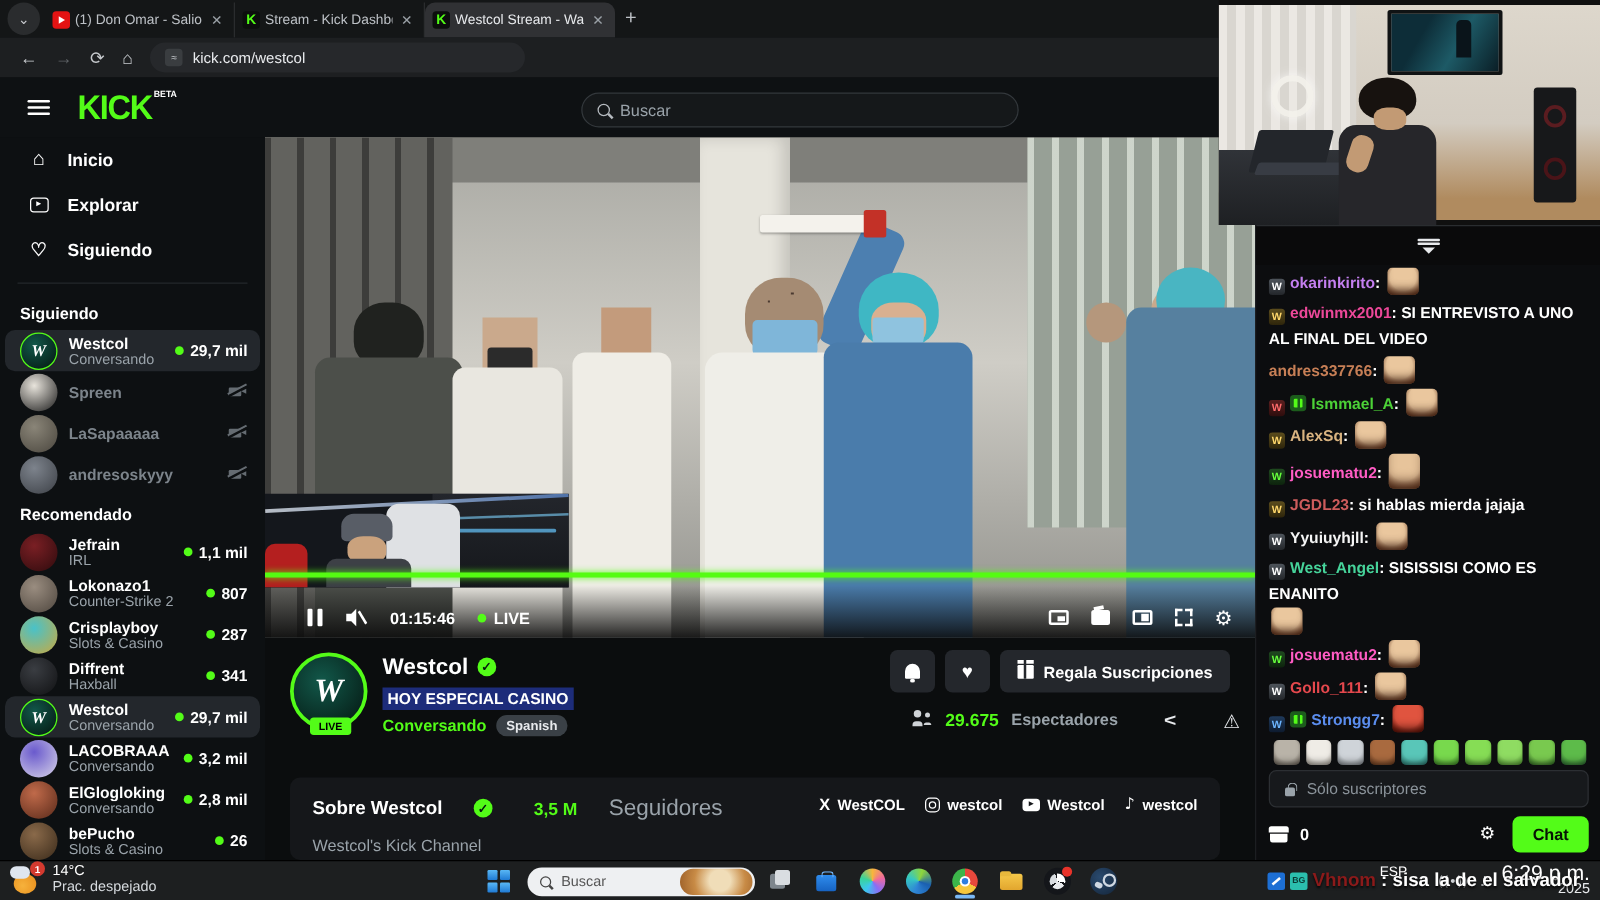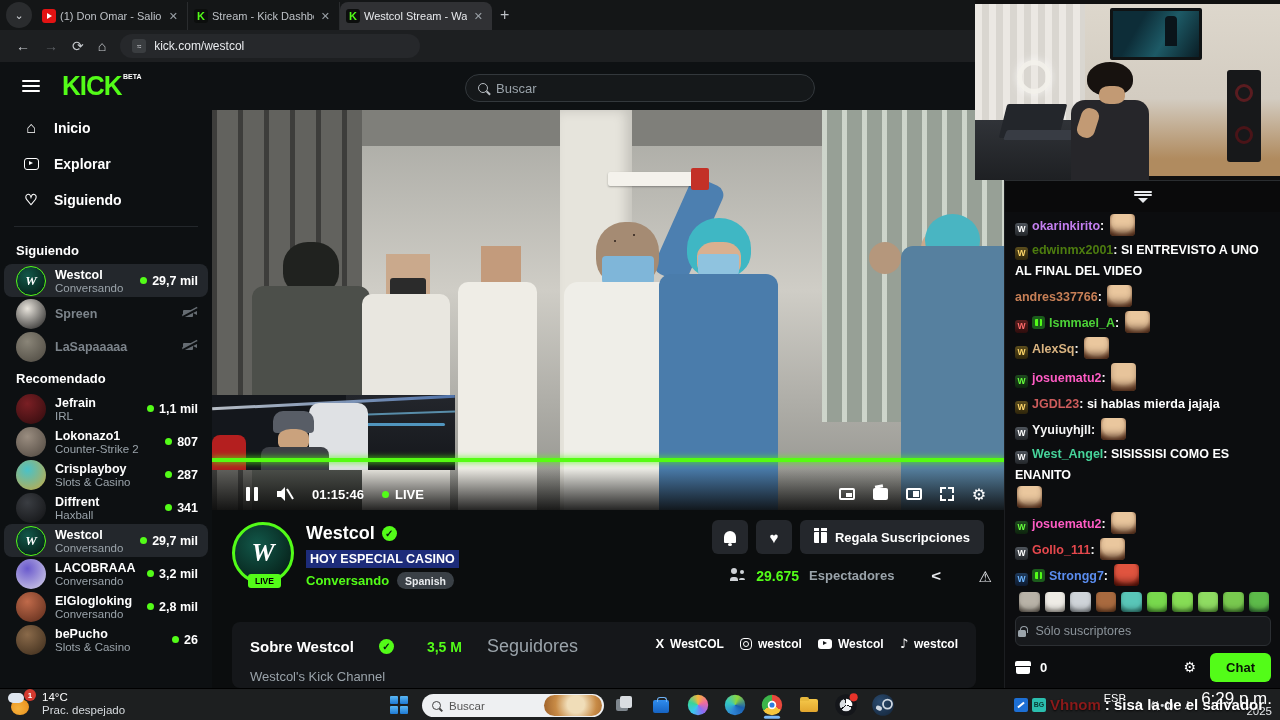--- a/index.html
+++ b/index.html
@@ -202,21 +202,21 @@
   .b-w-red{color:#ff6b6b;background:linear-gradient(180deg,#5c1f1f,#2e0d0d);}
   .b-gift{background:#1c5c1c;position:relative;}
   .b-gift::before{content:"";position:absolute;inset:3px;background:#53fc18;border-radius:1px;}
   .b-gift::after{content:"";position:absolute;left:5.5px;top:2px;width:2px;height:9px;background:#1c5c1c;}
   .emote{display:inline-block;width:25px;height:22px;border-radius:4px;vertical-align:-6px;margin:0 2px;}
   .em-laugh{background:radial-gradient(circle at 50% 35%,#eac79e 55%,#7a4a2c);box-shadow:inset 0 -8px 8px -4px rgba(45,15,5,.85);}
   .em-tall{height:28px;vertical-align:-9px;background:radial-gradient(circle at 50% 30%,#e7c49b 55%,#8a5a38);box-shadow:inset 0 -9px 9px -4px rgba(50,20,8,.85);}
   .em-red{background:radial-gradient(circle at 50% 35%,#e0543f 55%,#6e1205);box-shadow:inset 0 -7px 8px -4px rgba(40,5,0,.9);}
   #emote-row{position:absolute;left:14px;top:482px;width:250px;display:flex;gap:5px;}
   .qemote{width:21px;height:20px;border-radius:4px;box-shadow:inset 0 -5px 6px -3px rgba(0,0,0,.5);}
-  #chat-input{position:absolute;left:10px;top:506px;width:256px;height:30px;background:#17191c;border:1px solid #2c2f33;border-radius:6px;display:flex;align-items:center;gap:9px;padding:0 2px;}
+  #chat-input{position:absolute;left:10px;top:506px;width:256px;height:30px;background:#17191c;border:1px solid #2c2f33;border-radius:6px;display:flex;align-items:center;gap:9px;padding:0 12px;}
   .ic-lock{width:9px;height:7px;background:#9aa3aa;border-radius:1.5px;position:relative;margin-top:4px;}
   .ic-lock::before{content:"";position:absolute;left:1.5px;top:-4px;width:6px;height:6px;border:1.6px solid #9aa3aa;border-bottom:none;border-radius:4px 4px 0 0;}
   #chat-input input{background:transparent;border:none;outline:none;color:#e8eaed;font-size:12.5px;width:100%;}
   #chat-input input::placeholder{color:#8b939a;}
   #chat-bottom{position:absolute;left:10px;top:542px;width:256px;height:30px;display:flex;align-items:center;}
   .ic-shop{width:16px;height:13px;position:relative;}
   .ic-shop::before{content:"";position:absolute;left:0;top:0;width:16px;height:5px;background:#fff;border-radius:2px 2px 0 0;}
   .ic-shop::after{content:"";position:absolute;left:1px;top:6px;width:14px;height:7px;background:#fff;border-radius:0 0 2px 2px;}
   #gift-count{color:#fff;font-weight:bold;font-size:13px;margin-left:9px;}
   #chat-bottom .spacer{flex:1;}
@@ -387,20 +387,31 @@
           <span class="avat" style="background:radial-gradient(circle at 38% 32%, #8a8578, #4a463e);"></span>
       <span class="cmeta">
             <div class="cname">LaSapaaaaa</div>
           </span>
       <span class="cright">
             <span class="cam-off">
               <i></i>
             </span>
           </span>
         </div>
+        <div class="chan offline">
+          <span class="avat" style="background:radial-gradient(circle at 38% 32%, #7d838c, #3c4046);"></span>
+      <span class="cmeta">
+            <div class="cname">andresoskyyy</div>
+          </span>
+      <span class="cright">
+            <span class="cam-off">
+              <i></i>
+            </span>
+          </span>
+        </div>
       </div>
     <div class="side-h">Recomendado</div>
     <div id="recommended-list">
         <div class="chan">
           <span class="avat" style="background:radial-gradient(circle at 38% 32%, #7a1f24, #2e0b0d);"></span>
       <span class="cmeta">
             <div class="cname">Jefrain</div>
             <div class="ccat">IRL</div>
           </span>
       <span class="cright">
@@ -618,21 +629,21 @@
   <div id="chatcol">
     <div id="chat-topstrip">
       <div id="chat-handle">
           <span></span>
           <span></span>
           <i></i>
         </div>
     </div>
     <div id="chat-messages">
         <div class="msg"><span class="badge b-w-white">W</span><span class="uname" style="color:#c47ff0">okarinkirito</span><span class="mtext">: </span><span class="emote em-laugh"></span></div>
-        <div class="msg"><span class="badge b-w-gold">W</span><span class="uname" style="color:#4d7c0f">edwinmx2001</span><span class="mtext">: </span><span class="mtext">SI ENTREVISTO A UNO AL FINAL DEL VIDEO</span></div>
+        <div class="msg"><span class="badge b-w-gold">W</span><span class="uname" style="color:#ec4899">edwinmx2001</span><span class="mtext">: </span><span class="mtext">SI ENTREVISTO A UNO AL FINAL DEL VIDEO</span></div>
         <div class="msg"><span class="uname" style="color:#c77f56">andres337766</span><span class="mtext">: </span><span class="emote em-laugh"></span></div>
         <div class="msg"><span class="badge b-w-red">W</span><span class="badge b-gift"></span><span class="uname" style="color:#4cd137">Ismmael_A</span><span class="mtext">: </span><span class="emote em-laugh"></span></div>
         <div class="msg"><span class="badge b-w-gold">W</span><span class="uname" style="color:#d9b380">AlexSq</span><span class="mtext">: </span><span class="emote em-laugh"></span></div>
         <div class="msg"><span class="badge b-w-green">W</span><span class="uname" style="color:#ff5cc4">josuematu2</span><span class="mtext">: </span><span class="emote em-tall"></span></div>
         <div class="msg"><span class="badge b-w-gold">W</span><span class="uname" style="color:#cd5c5c">JGDL23</span><span class="mtext">: </span><span class="mtext">si hablas mierda jajaja</span></div>
         <div class="msg"><span class="badge b-w-white">W</span><span class="uname" style="color:#f5f5f5">Yyuiuyhjll</span><span class="mtext">: </span><span class="emote em-laugh"></span></div>
         <div class="msg"><span class="badge b-w-white">W</span><span class="uname" style="color:#46d39a">West_Angel</span><span class="mtext">: </span><span class="mtext">SISISSISI COMO ES ENANITO</span><div><span class="emote em-laugh"></span></div></div>
         <div class="msg"><span class="badge b-w-green">W</span><span class="uname" style="color:#ff5cc4">josuematu2</span><span class="mtext">: </span><span class="emote em-laugh"></span></div>
         <div class="msg"><span class="badge b-w-white">W</span><span class="uname" style="color:#e5484d">Gollo_111</span><span class="mtext">: </span><span class="emote em-laugh"></span></div>
         <div class="msg"><span class="badge b-w-blue">W</span><span class="badge b-gift"></span><span class="uname" style="color:#5b8def">Strongg7</span><span class="mtext">: </span><span class="emote em-red"></span></div>

